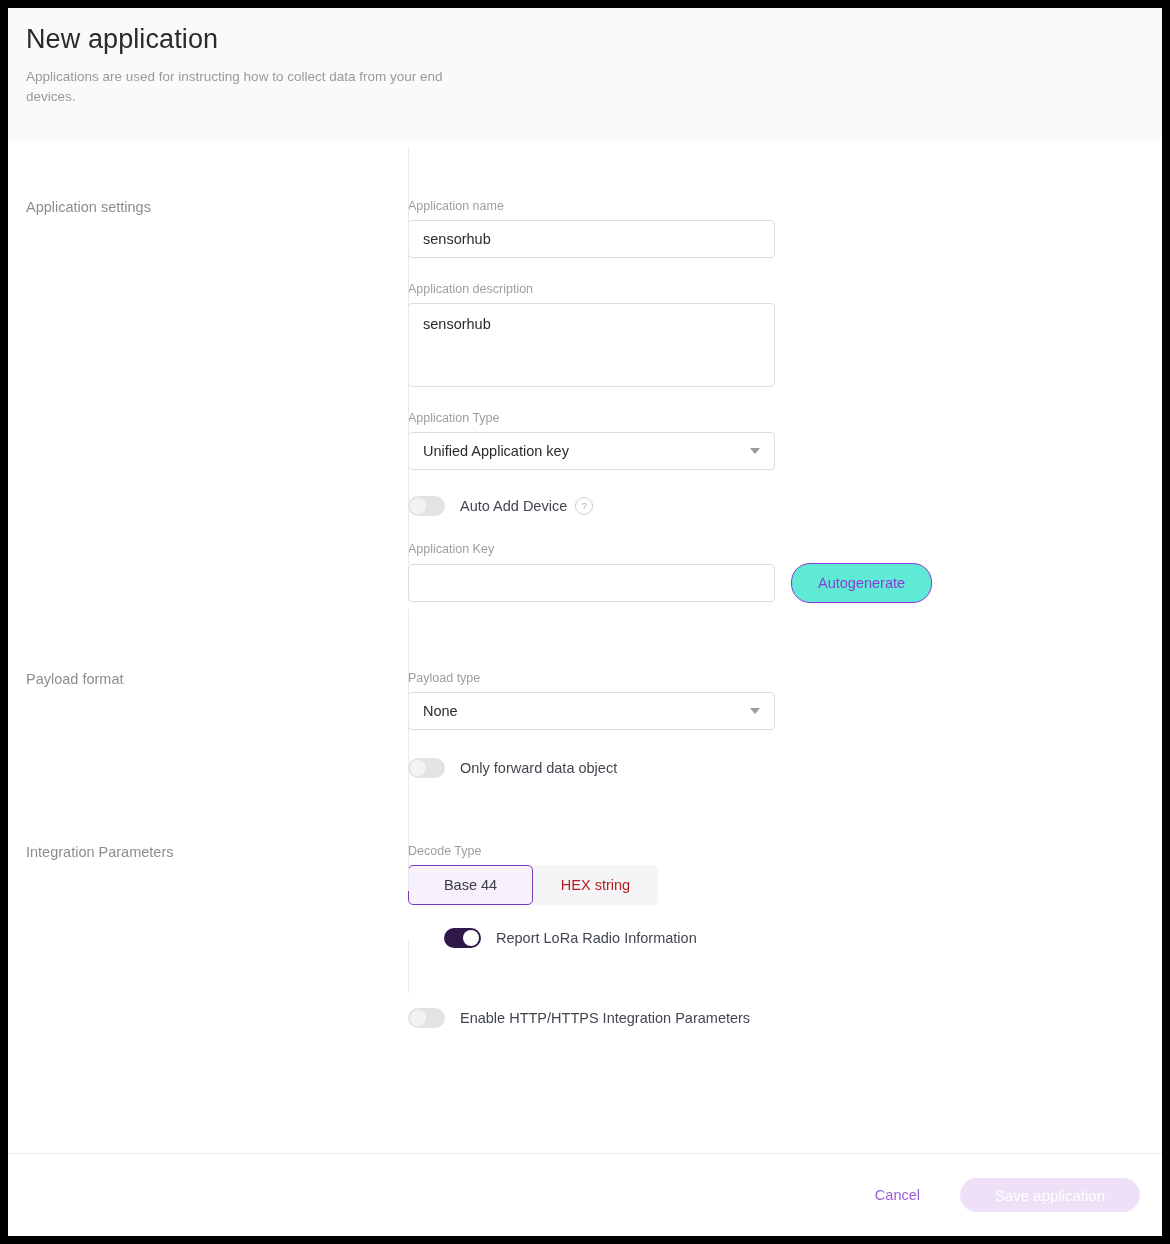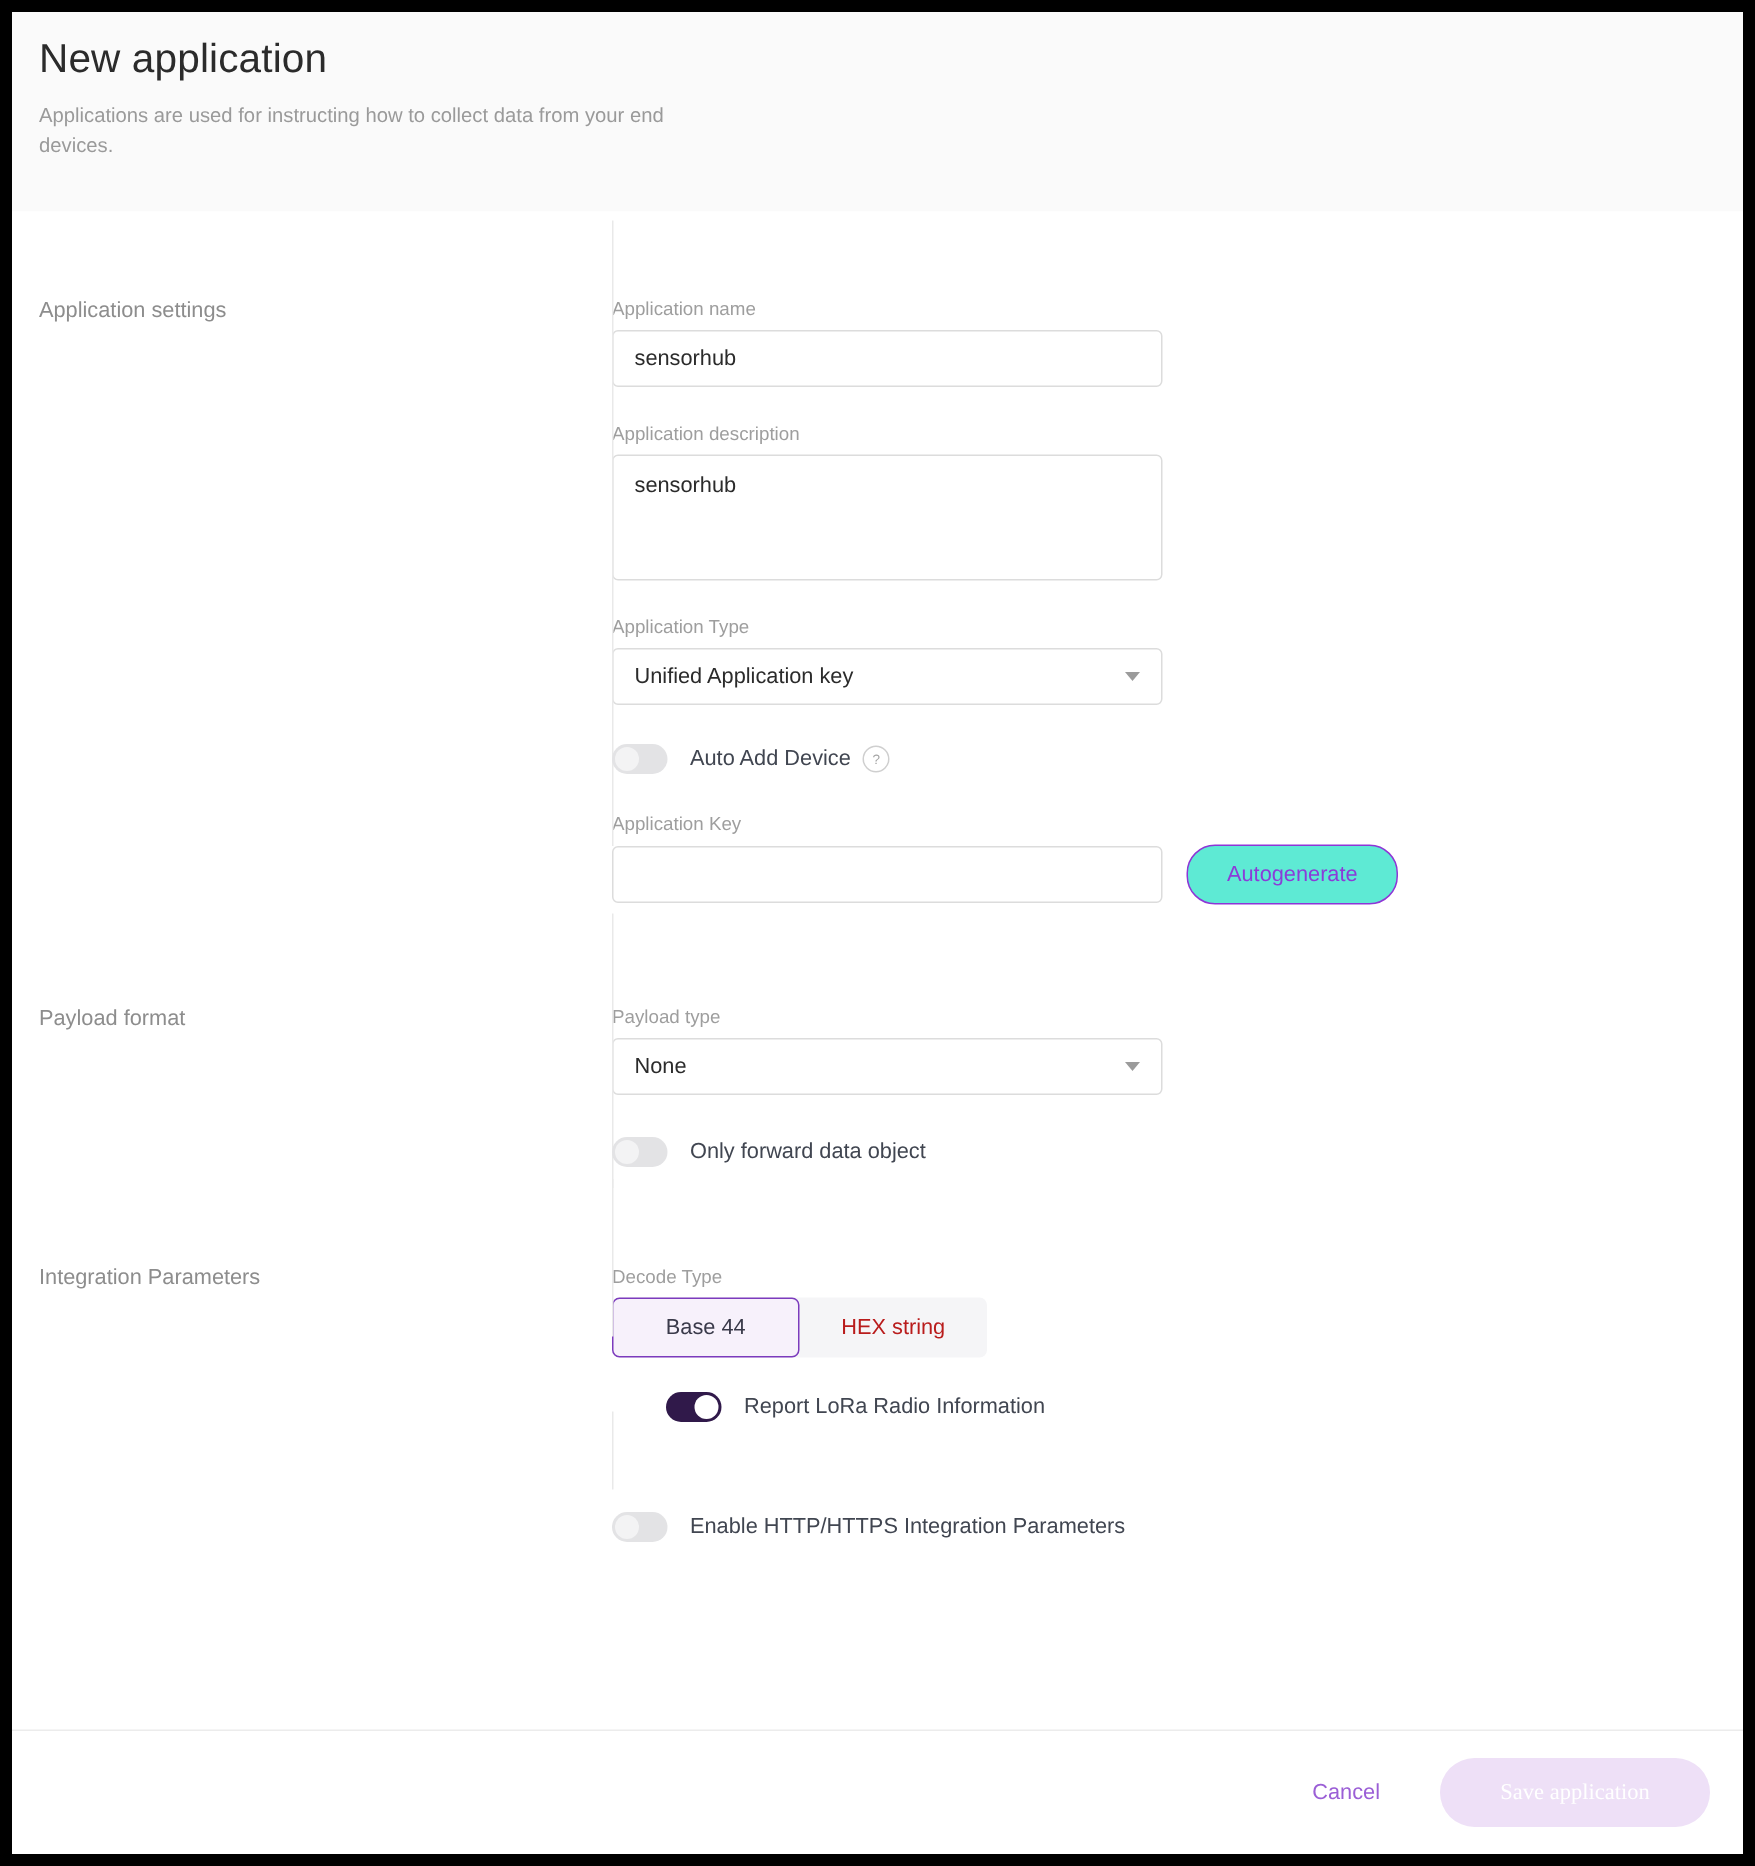--- a/index.html
+++ b/index.html
@@ -237,27 +237,27 @@
     border: none;
     color: #9b5fd6;
     font-size: 14.5px;
     font-family: "Liberation Sans", sans-serif;
     padding: 0 18px;
     cursor: pointer;
   }
   .btn-primary-disabled {
     margin-left: 22px;
     width: 180px;
-    height: 46px;
+    height: 34px;
     border: none;
     border-radius: 23px;
     background: #eee0f7;
     color: #ffffff;
     font-size: 15px;
-    font-family: Liberation Serif, serif;
+    font-family: Liberation Sans, sans-serif;
     display: flex;
     align-items: center;
     justify-content: center;
     cursor: default;
   }
 </style>
 </head>
 <body>
 
 <div class="frame">

